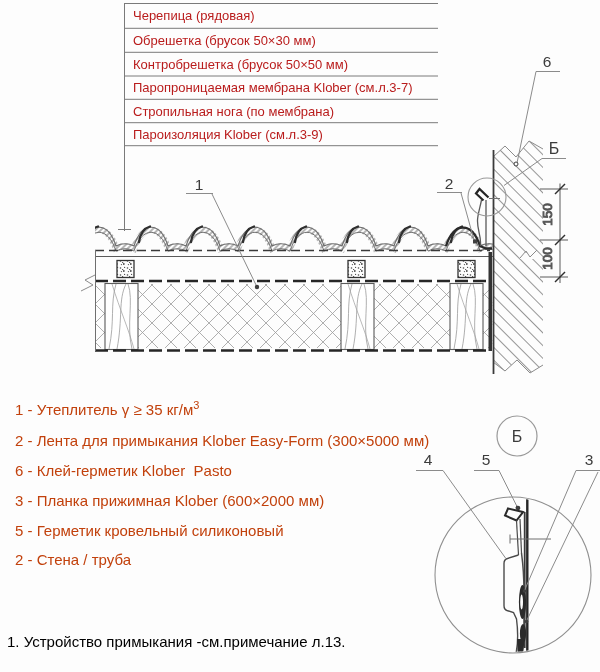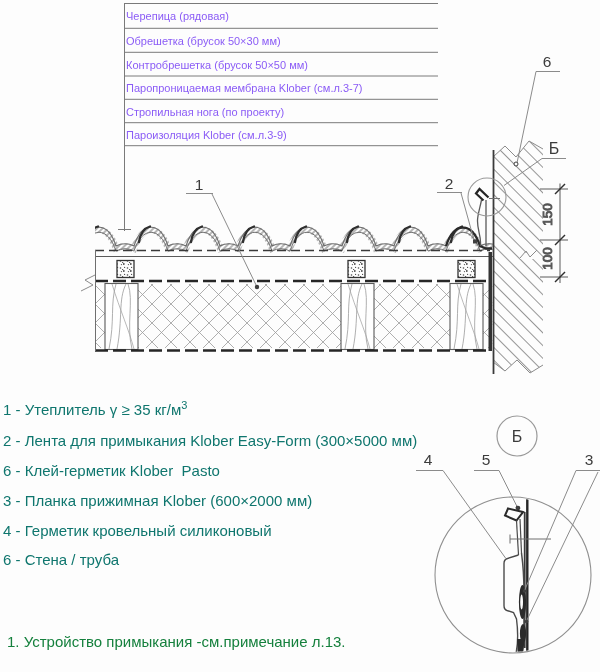--- a/index.html
+++ b/index.html
@@ -3,30 +3,30 @@
 <meta charset="utf-8">
 <style>
   html,body{margin:0;padding:0;}
   body{
     width:600px;height:672px;position:relative;overflow:hidden;
     background:#fdfdfd;color:#3c3c3c;
     font-family:"Liberation Sans", sans-serif;
   }
   #dwg{position:absolute;left:0;top:0;}
   .layer-label{
-    position:absolute;left:126px;font-size:11px;line-height:16px;
-    white-space:pre;color:#8b5cf6;
+    position:absolute;left:133px;font-size:13px;line-height:16px;
+    white-space:pre;color:#b91c1c;
   }
   .legend-row{
-    position:absolute;left:3px;font-size:15px;line-height:18px;
-    white-space:pre;color:#0f766e;
+    position:absolute;left:15px;font-size:15px;line-height:18px;
+    white-space:pre;color:#c2410c;
   }
   .legend-row sup{font-size:11px;line-height:0;}
   .note-row{
-    position:absolute;left:7px;font-size:15px;white-space:pre;color:#15803d;
+    position:absolute;left:7px;font-size:15px;white-space:pre;color:#000000;
   }
   svg text{fill:#3c3c3c;}
 </style>
 </head>
 <body>
 
 <svg id="dwg" width="600" height="672" viewBox="0 0 600 672">
   <defs>
     <pattern id="bandHatch" width="4" height="4" patternUnits="userSpaceOnUse" patternTransform="rotate(45)">
       <line x1="2" y1="0" x2="2" y2="4" stroke="#6f6f6f" stroke-width="1"></line>
@@ -196,26 +196,26 @@
     <text x="486" y="465" text-anchor="middle" font-size="15.5">5</text>
     <text x="589" y="465" text-anchor="middle" font-size="15.5">3</text>
   </g>
 </svg>
 
 <div>
   <div class="layer-label" style="top:8px">Черепица (рядовая)</div>
   <div class="layer-label" style="top:32.5px">Обрешетка (брусок 50×30 мм)</div>
   <div class="layer-label" style="top:56.5px">Контробрешетка (брусок 50×50 мм)</div>
   <div class="layer-label" style="top:80px">Паропроницаемая мембрана Klober (см.л.3-7)</div>
-  <div class="layer-label" style="top:103.5px">Стропильная нога (по проекту)</div>
+  <div class="layer-label" style="top:103.5px">Стропильная нога (по мембрана)</div>
   <div class="layer-label" style="top:127px">Пароизоляция Klober (см.л.3-9)</div>
 </div>
 
 <div>
   <div class="legend-row" style="top:401px"><span>1 - Утеплитель γ ≥ 35 кг/м</span><sup>3</sup></div>
   <div class="legend-row" style="top:432px">2 - Лента для примыкания Klober Easy-Form (300×5000 мм)</div>
   <div class="legend-row" style="top:462px">6 - Клей-герметик Klober  Pasto</div>
   <div class="legend-row" style="top:492px">3 - Планка прижимная Klober (600×2000 мм)</div>
-  <div class="legend-row" style="top:522px">4 - Герметик кровельный силиконовый</div>
-  <div class="legend-row" style="top:551px">6 - Стена / труба</div>
+  <div class="legend-row" style="top:522px">5 - Герметик кровельный силиконовый</div>
+  <div class="legend-row" style="top:551px">2 - Стена / труба</div>
 </div>
 
 <div class="note-row" style="top:633px">1. Устройство примыкания -см.примечание л.13.</div>
 
 </body></html>

